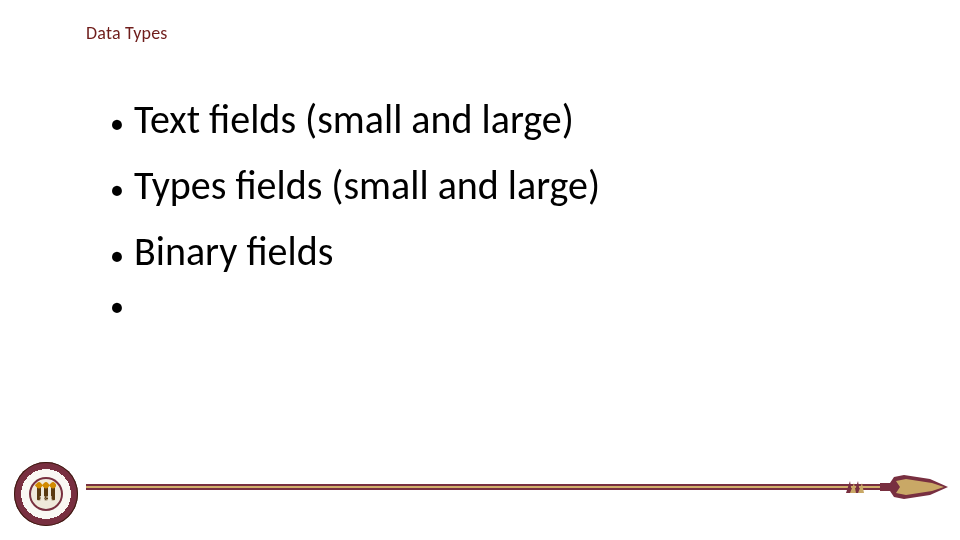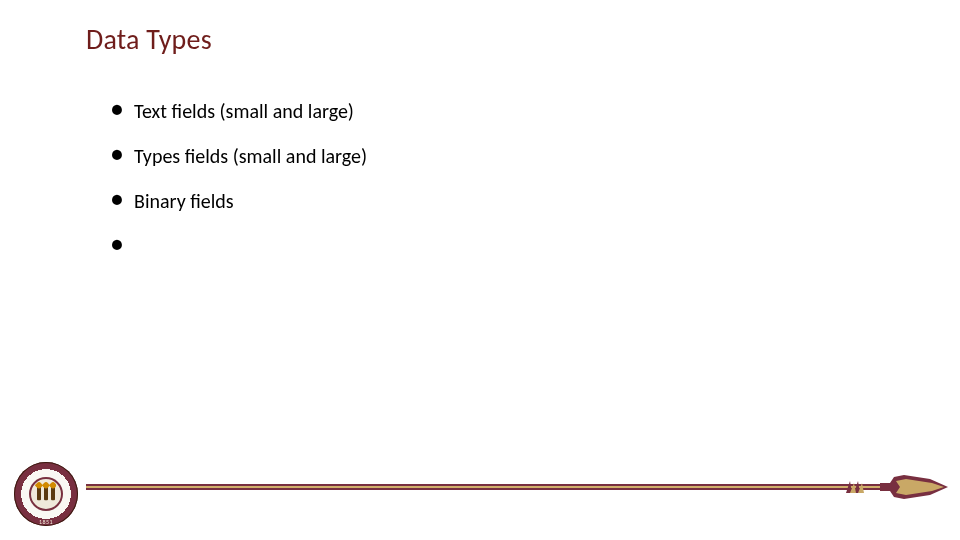--- a/index.html
+++ b/index.html
@@ -14,21 +14,21 @@
   }
   .slide {
     position: relative;
     width: 960px;
     height: 540px;
   }
   .title {
     position: absolute;
     top: 22px;
     left: 86px;
-    font-size: 28px;
+    font-size: 18px;
     font-weight: 400;
     color: #6f1d1b;
     letter-spacing: 0.2px;
   }
   .content {
     position: absolute;
     top: 95px;
     left: 110px;
   }
   .item {
@@ -39,21 +39,21 @@
   .bullet {
     width: 24px;
     font-size: 28px;
     color: #000000;
     flex-shrink: 0;
     line-height: 1;
     position: relative;
     top: 0;
   }
   .item-text {
-    font-size: 20px;
+    font-size: 40px;
     color: #000000;
     line-height: 1.25;
   }
   .footer {
     position: absolute;
     left: 0;
     right: 0;
     bottom: 0;
     height: 100px;
   }
@@ -105,21 +105,21 @@
     left: -1px;
     width: 6px;
     height: 6px;
     background: #d18a00;
     border-radius: 50% 50% 50% 0;
     transform: rotate(45deg);
   }
   .seal .year {
     position: absolute;
     left: 50%;
-    bottom: 0;
+    bottom: 24px;
     transform: translateX(-50%);
     font-size: 6px;
     color: #f2e9d8;
     letter-spacing: 0.5px;
   }
 
   
   .spear {
     position: absolute;
     left: 86px;

